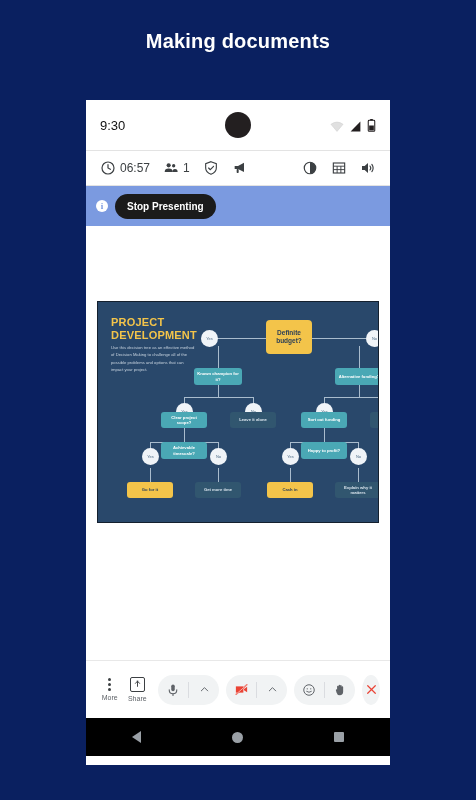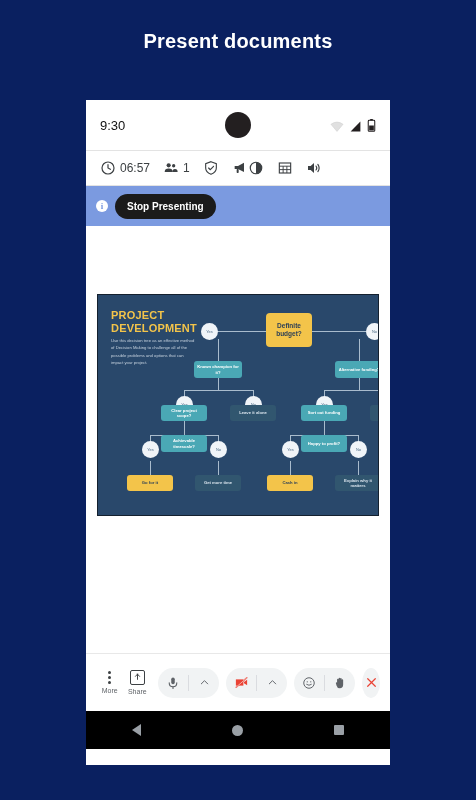--- a/index.html
+++ b/index.html
@@ -52,21 +52,21 @@
   .ic-signal { width:13px; height:11px; }
   .ic-batt { width:9px; height:13px; }
 
   
   .toolbar {
     height:36px;
     background:#ffffff;
     border-top:1px solid #e3e3e3;
     border-bottom:1px solid #e3e3e3;
     display:flex; align-items:center;
-    justify-content:flex-start;
+    justify-content:space-between;
     padding:0 14px;
   }
   .tb-group { display:flex; align-items:center; gap:13px; }
   .tb-item { display:flex; align-items:center; gap:4px; }
   .tb-label { font-size:12px; color:#3c4043; }
   .tb-ic { width:16px; height:16px; display:block; }
 
   
   .banner {
     background:#7b9ae0;
@@ -97,20 +97,21 @@
     font-family:"Liberation Sans", sans-serif;
     cursor:pointer;
     white-space:nowrap;
   }
 
   
   .stage {
     background:#ffffff;
     height:427px;
     position:relative;
+    margin-top:7px;
   }
 
   
   .slide {
     position:absolute;
     left:11px; top:68px;
     width:282px; height:222px;
     background:#29486b;
     border:1px solid #14202e;
     overflow:hidden;
@@ -226,21 +227,21 @@
     background:#9aa0a6; cursor:pointer;
   }
   .nav-recent {
     width:10px; height:10px; background:#9aa0a6;
     border-radius:1px; cursor:pointer;
   }
 </style>
 </head>
 <body>
 
-<div class="page-title">Present documents</div>
+<div class="page-title">Making documents</div>
 
 <div class="phone">
 
   <div class="statusbar">
     <span class="sb-time">9:30</span>
     <span class="sb-punch"></span>
     <span class="sb-right">
       <svg class="ic-wifi" viewBox="0 0 24 20">
         <path d="M12 19 L1 6 Q12 -2 23 6 Z" fill="#e0e0e0" stroke="#cfcfcf" stroke-width="1"></path>
       </svg>

